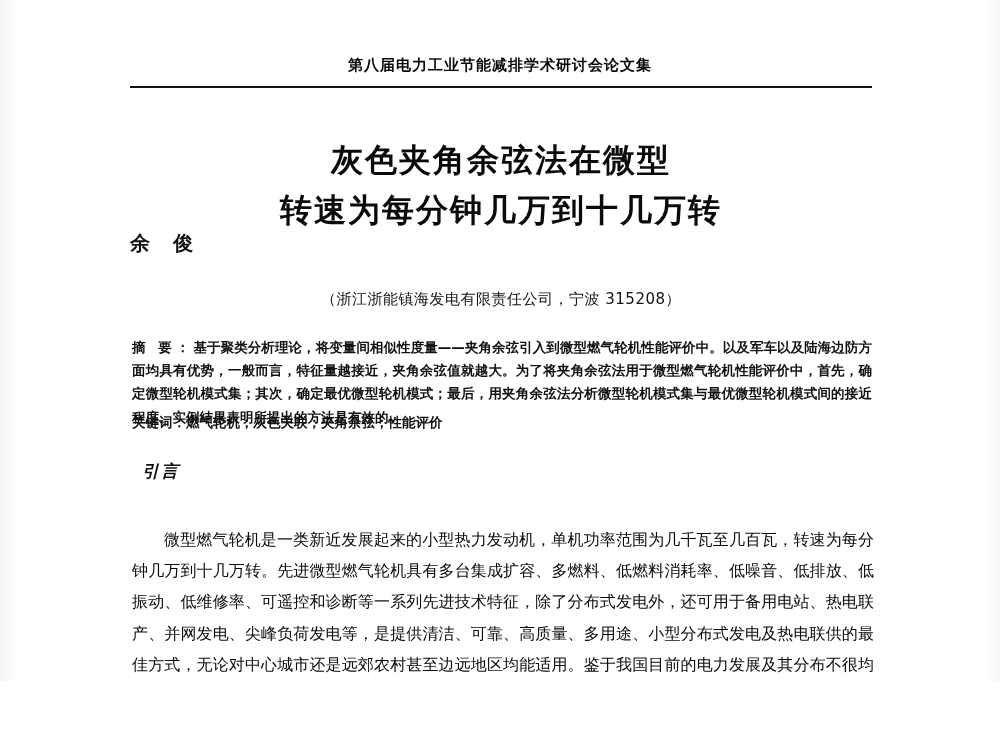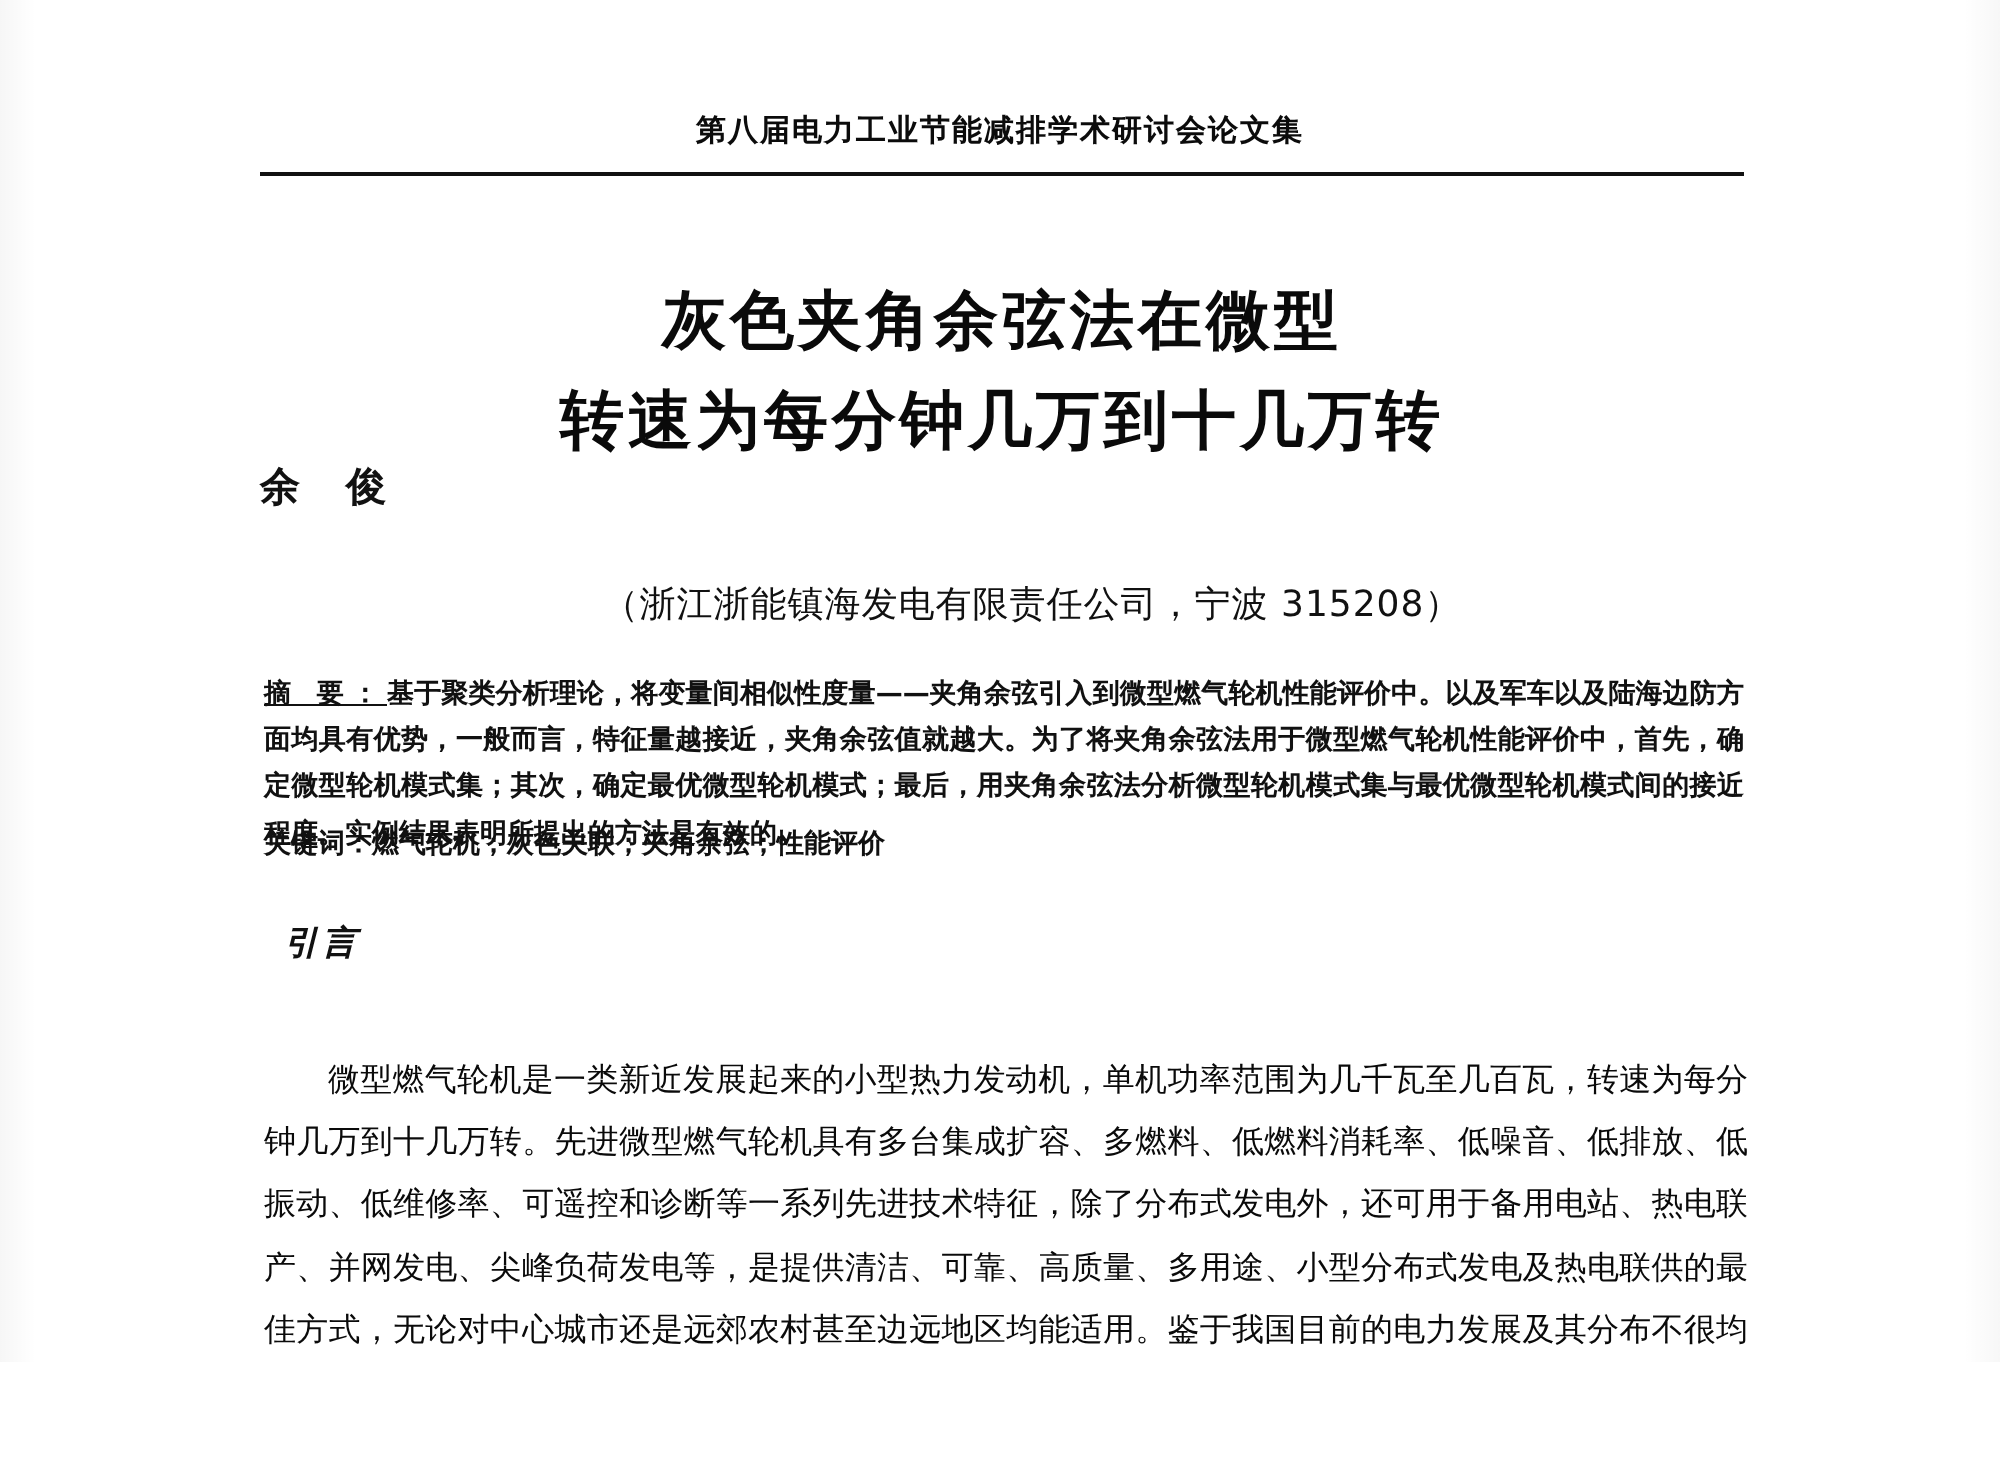--- a/index.html
+++ b/index.html
@@ -58,41 +58,41 @@
     width: 742px;
     top: 230px;
     text-align: left;
     font-size: 20px;
     font-weight: bold;
     letter-spacing: 8px;
   }
 
   .affiliation {
     position: absolute;
-    left: 145px;
+    left: 130px;
     width: 742px;
     top: 290px;
     text-align: center;
-    font-size: 18px;
+    font-size: 15px;
     letter-spacing: 0.5px;
   }
 
   
   .abstract {
     position: absolute;
     left: 132px;
     top: 336px;
     width: 740px;
     font-size: 13.5px;
     font-weight: bold;
     line-height: 1.72;
     text-align: justify;
     text-justify: inter-ideograph;
   }
-  .abstract .lbl { letter-spacing: 4px; text-decoration: underline; }
+  .abstract .lbl { letter-spacing: 4px; }
   .keywords {
     position: absolute;
     left: 132px;
     top: 411px;
     width: 740px;
     font-size: 13.5px;
     font-weight: bold;
     line-height: 1.72;
   }
 

